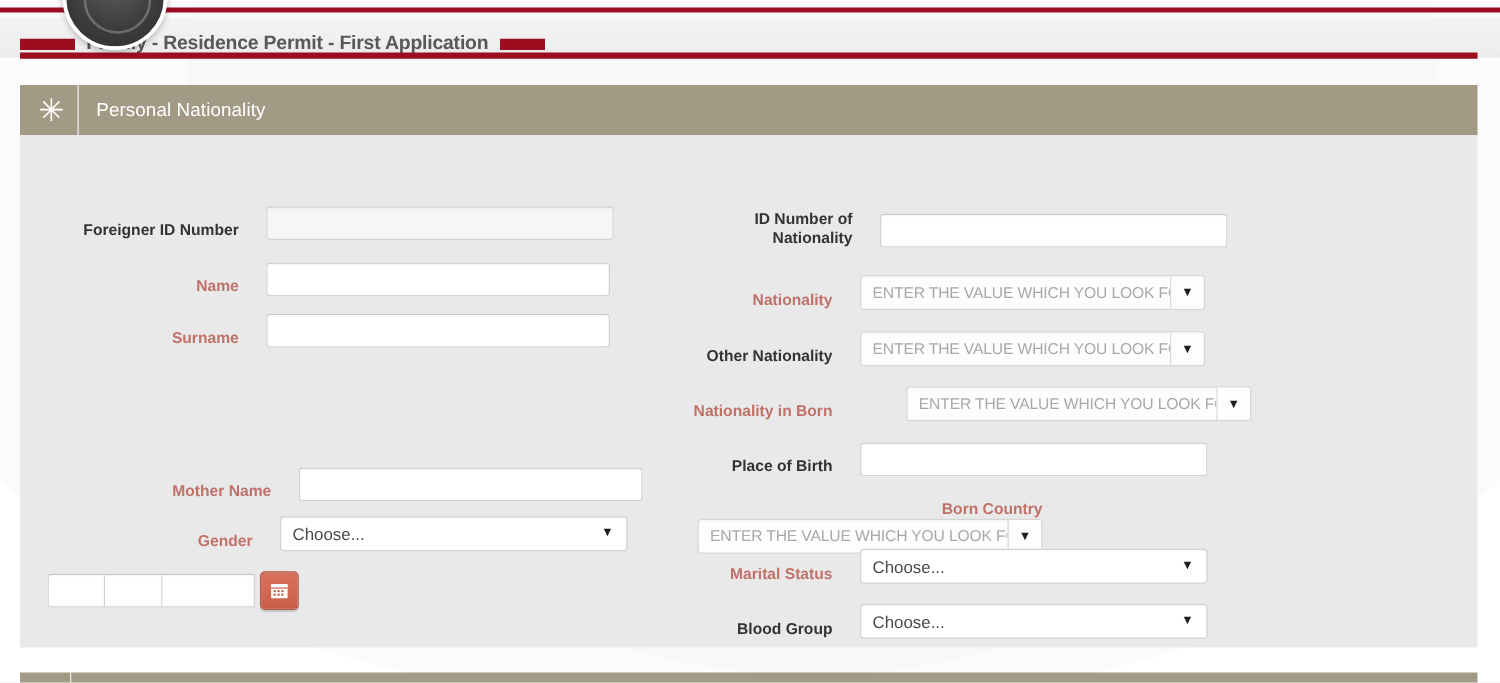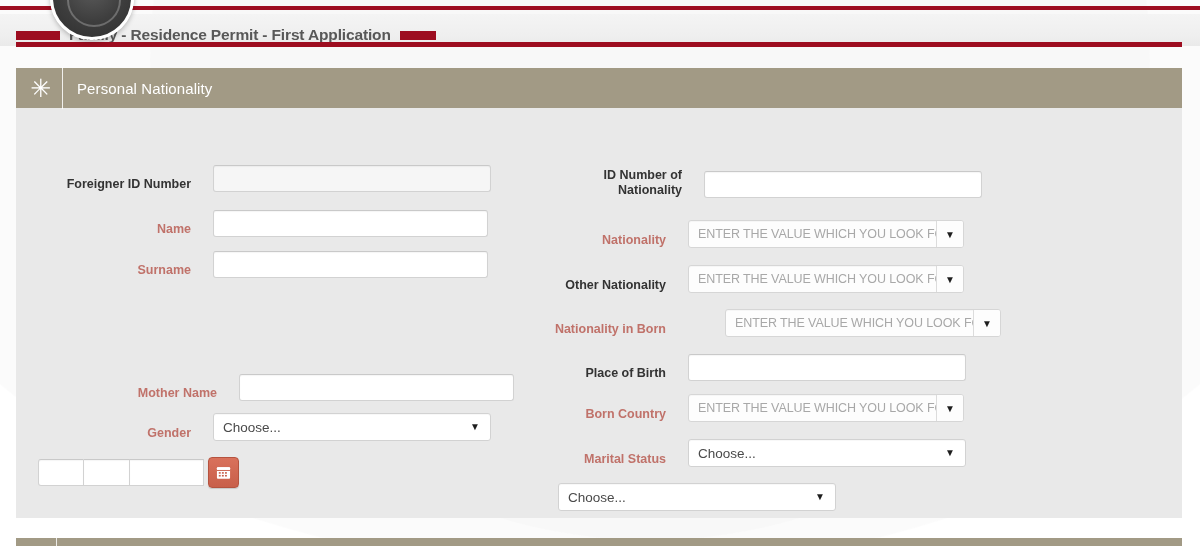--- a/index.html
+++ b/index.html
@@ -372,21 +372,21 @@
 
 
 
     <div class="frow" style="left:0; top:265px;margin-left:26px;">
       <span class="lbl req" style="width:175px;">Mother Name</span>
       <span class="ctrl">
         <input class="txt" style="width: 275px;" value="">
       </span>
     </div>
 
-    <div class="frow" style="left:0; top:305px;">
+    <div class="frow" style="left:11px; top:305px;">
       <span class="lbl req" style="width:175px;">Gender</span>
       <span class="ctrl">
         <div class="sel" style="width:278px;">
           <span>Choose...</span>
           <span class="caret">▼</span>
         </div>
       </span>
     </div>
 
     <div class="frow" style="left:0; top:350px; height:30px;">
@@ -452,41 +452,42 @@
       </span>
     </div>
 
     <div class="frow" style="left:520px; top:245px;">
       <span class="lbl" style="width:130px;">Place of Birth</span>
       <span class="ctrl">
         <input class="txt" style="width: 278px;" value="">
       </span>
     </div>
 
-    <div class="frow" style="left:520px; top:286px;">
+    <div class="frow" style="left:520px; top:286px;flex-direction:column;">
       <span class="lbl req" style="width:130px;">Born Country</span>
       <span class="ctrl">
         <div class="combo">
           <span class="ph">ENTER THE VALUE WHICH YOU LOOK FOR</span>
           <span class="arrow">▼</span>
         </div>
       </span>
     </div>
 
     <div class="frow" style="left:520px; top:331px;">
       <span class="lbl req" style="width:130px;">Marital Status</span>
       <span class="ctrl">
         <div class="sel" style="width:278px;">
           <span>Choose...</span>
           <span class="caret">▼</span>
         </div>
       </span>
     </div>
 
     <div class="frow" style="left:520px; top:375px;">
+      <span class="lbl" style="width:130px;">Blood Group</span>
       <span class="ctrl">
         <div class="sel" style="width:278px;">
           <span>Choose...</span>
           <span class="caret">▼</span>
         </div>
       </span>
     </div>
 
 
   </div>

